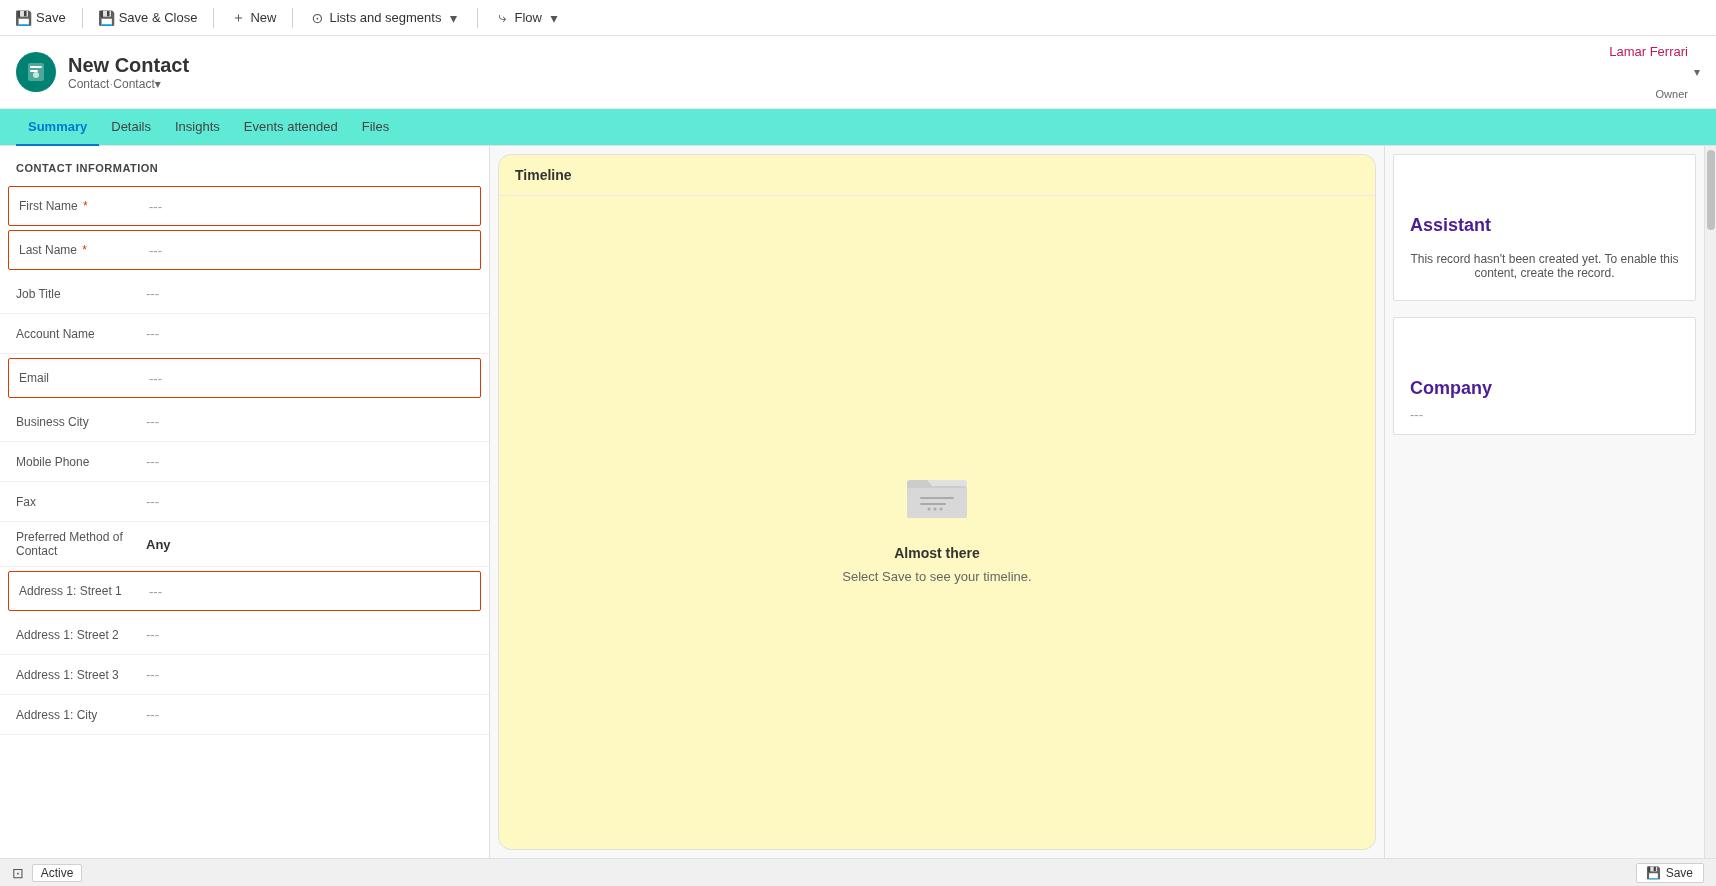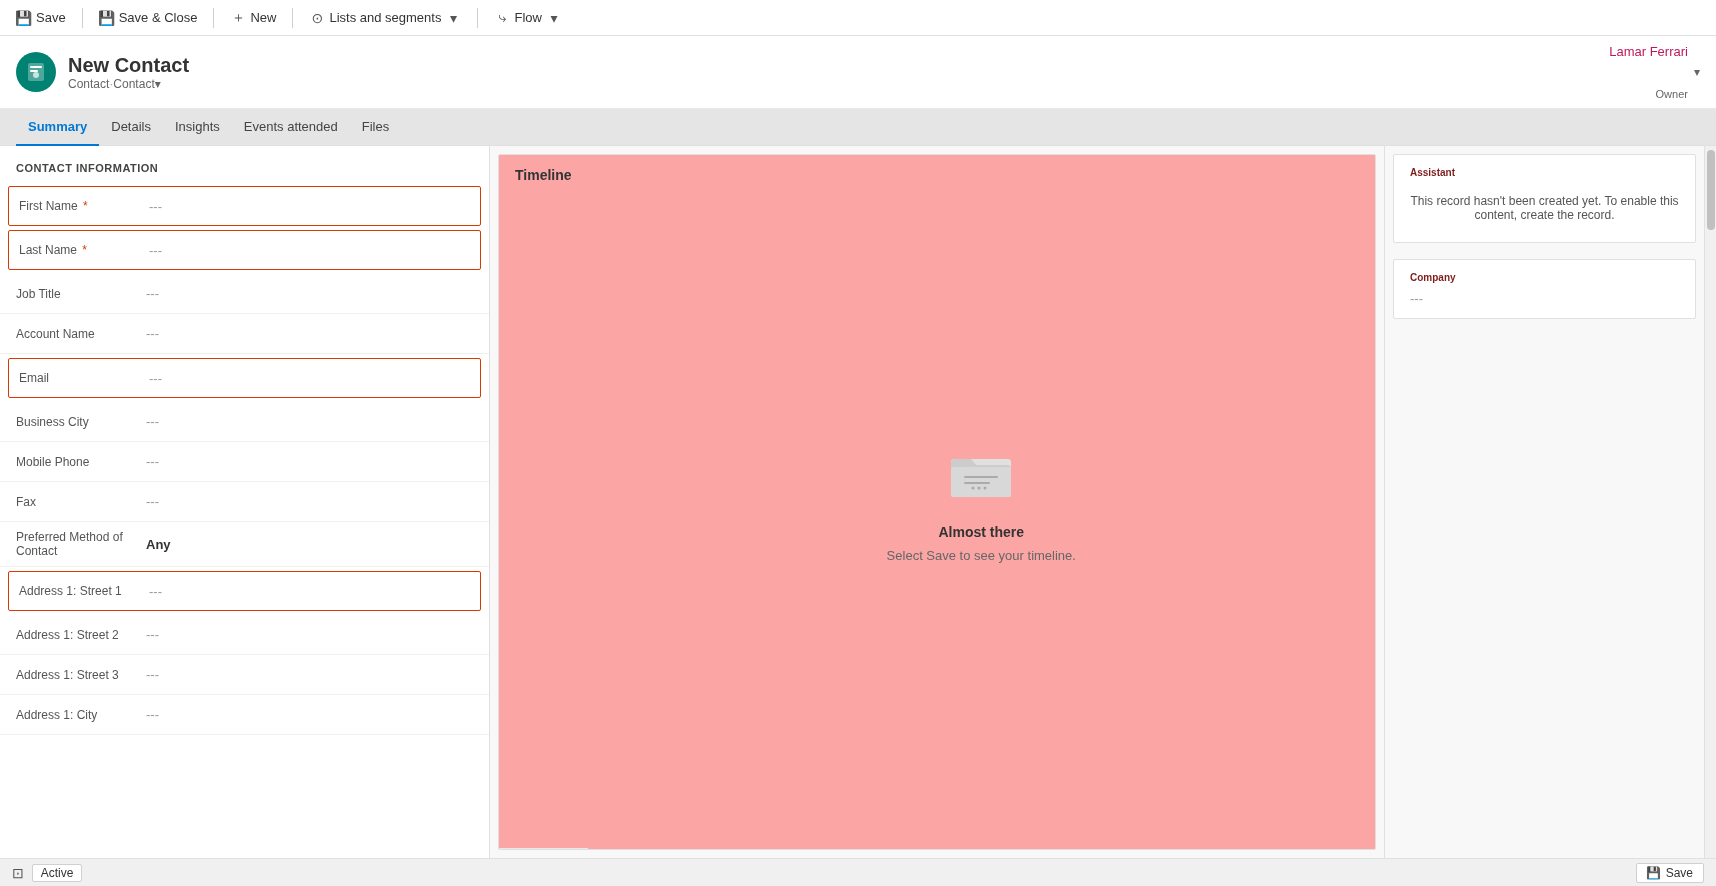--- a/index.html
+++ b/index.html
@@ -62,21 +62,21 @@
     }
     .header-user-name { color: #be185d; font-size: 13px; font-weight: 500; }
     .header-user-role { font-size: 11px; color: #666; margin-top: 29px; }
     .chevron-icon { color: #666; font-size: 12px; }
 
     
     .nav-tabs {
       display: flex;
       border-bottom: 1px solid #e0e0e0;
       padding: 0 16px;
-      background: #e5e5e5;
+      background: #5eead4;
       flex-shrink: 0;
     }
     .nav-tab {
       padding: 10px 12px;
       cursor: pointer;
       font-size: 13px;
       color: #444;
       border-bottom: 2px solid transparent;
       margin-bottom: -1px;
       white-space: nowrap;
@@ -142,25 +142,26 @@
       color: #999;
     }
     .field-value.bold-value {
       color: #333;
       font-weight: 600;
     }
 
     
     .middle-panel {
       flex: 1;
-      background: #fca5a5;
+      background: #fef9c3;
       margin: 8px;
       border: 1px solid #e0e0e0;
-      border-radius: 2px;
-      display: flex;
+      border-radius: 13px;
+      display: flex;
+      flex-direction: column;
     }
     .timeline-header {
       padding: 12px 16px;
       font-size: 14px;
       font-weight: 600;
       color: #333;
       border-bottom: 1px solid #e8e8e8;
     }
     .timeline-body {
       flex: 1;
@@ -188,21 +189,21 @@
       flex-direction: column;
       overflow-y: auto;
     }
     .assistant-card, .company-card {
       background: #fff;
       border: 1px solid #e0e0e0;
       margin: 8px;
       border-radius: 2px;
       padding: 12px 16px;
     }
-    .card-title { font-size: 10px; font-weight: 600; color: #7f1d1d; margin-bottom: 8px; }
+    .card-title { font-size: 18px; font-weight: 600; color: #4c1d95; margin-bottom: 8px; margin-top: 48px; }
     .assistant-text { font-size: 12px; color: #555; text-align: center; padding: 8px 0; }
     .company-value { font-size: 13px; color: #999; }
 
     
     .right-scroll {
       width: 12px;
       background: #f0f0f0;
       border-left: 1px solid #e0e0e0;
       flex-shrink: 0;
       position: relative;

